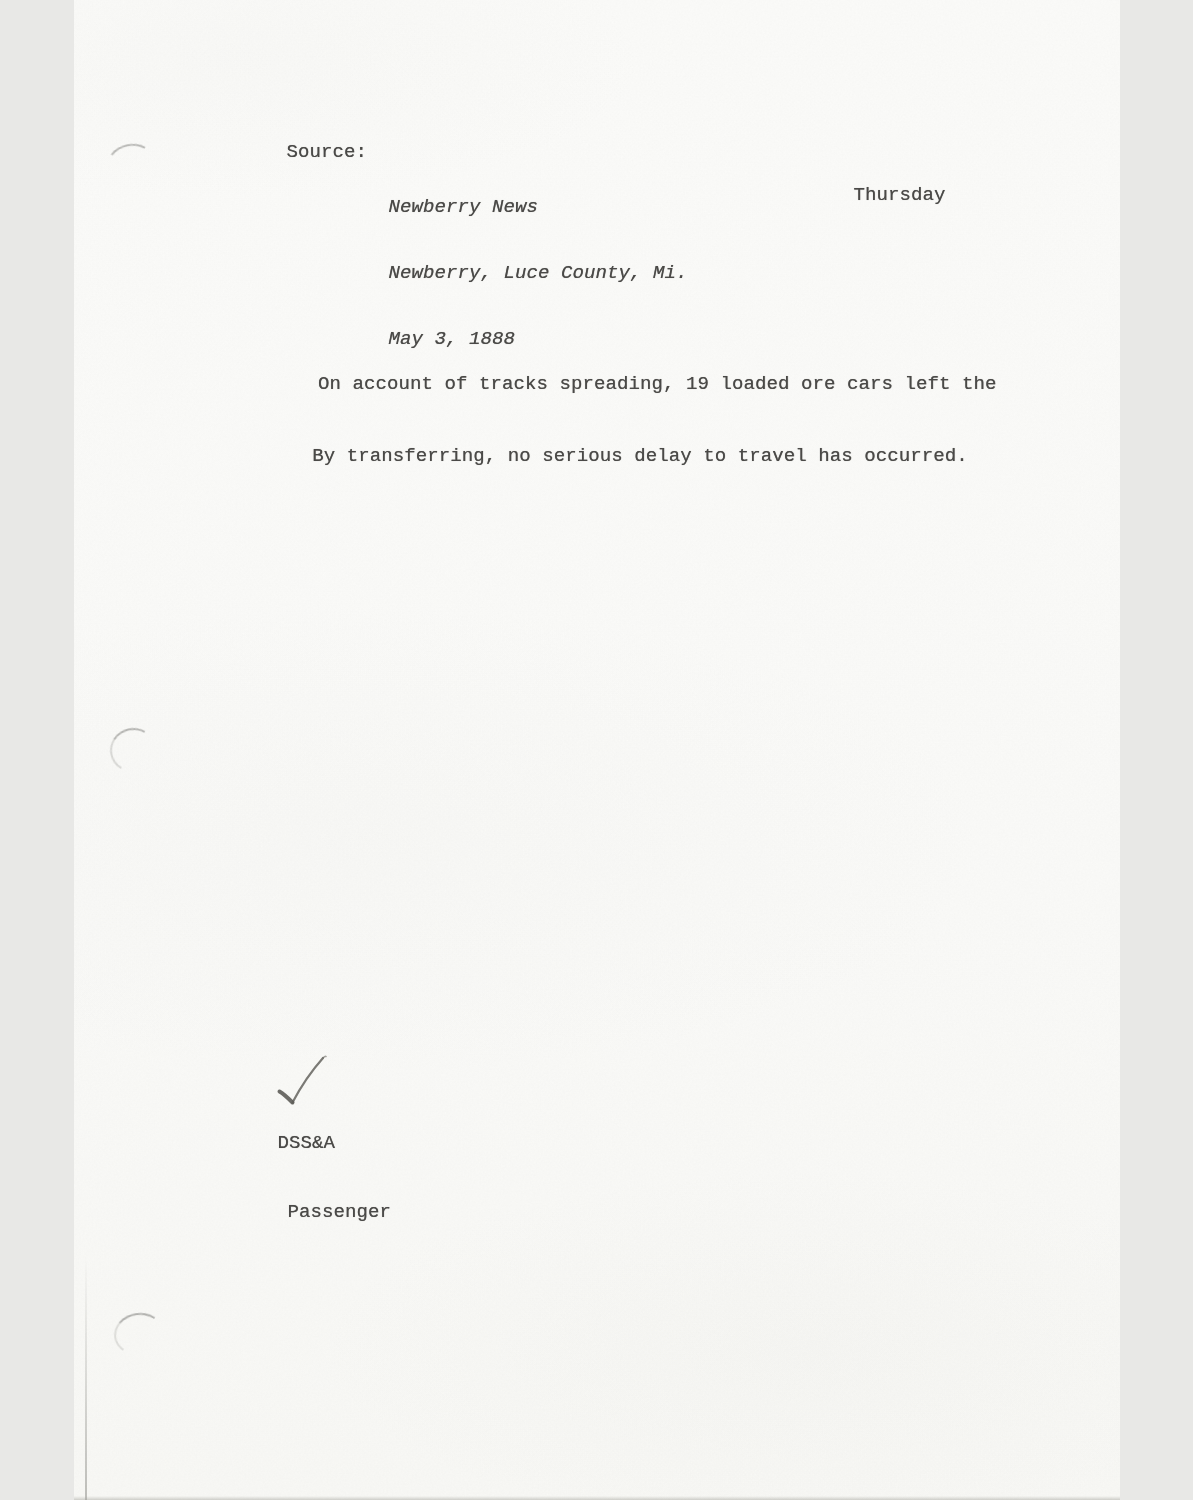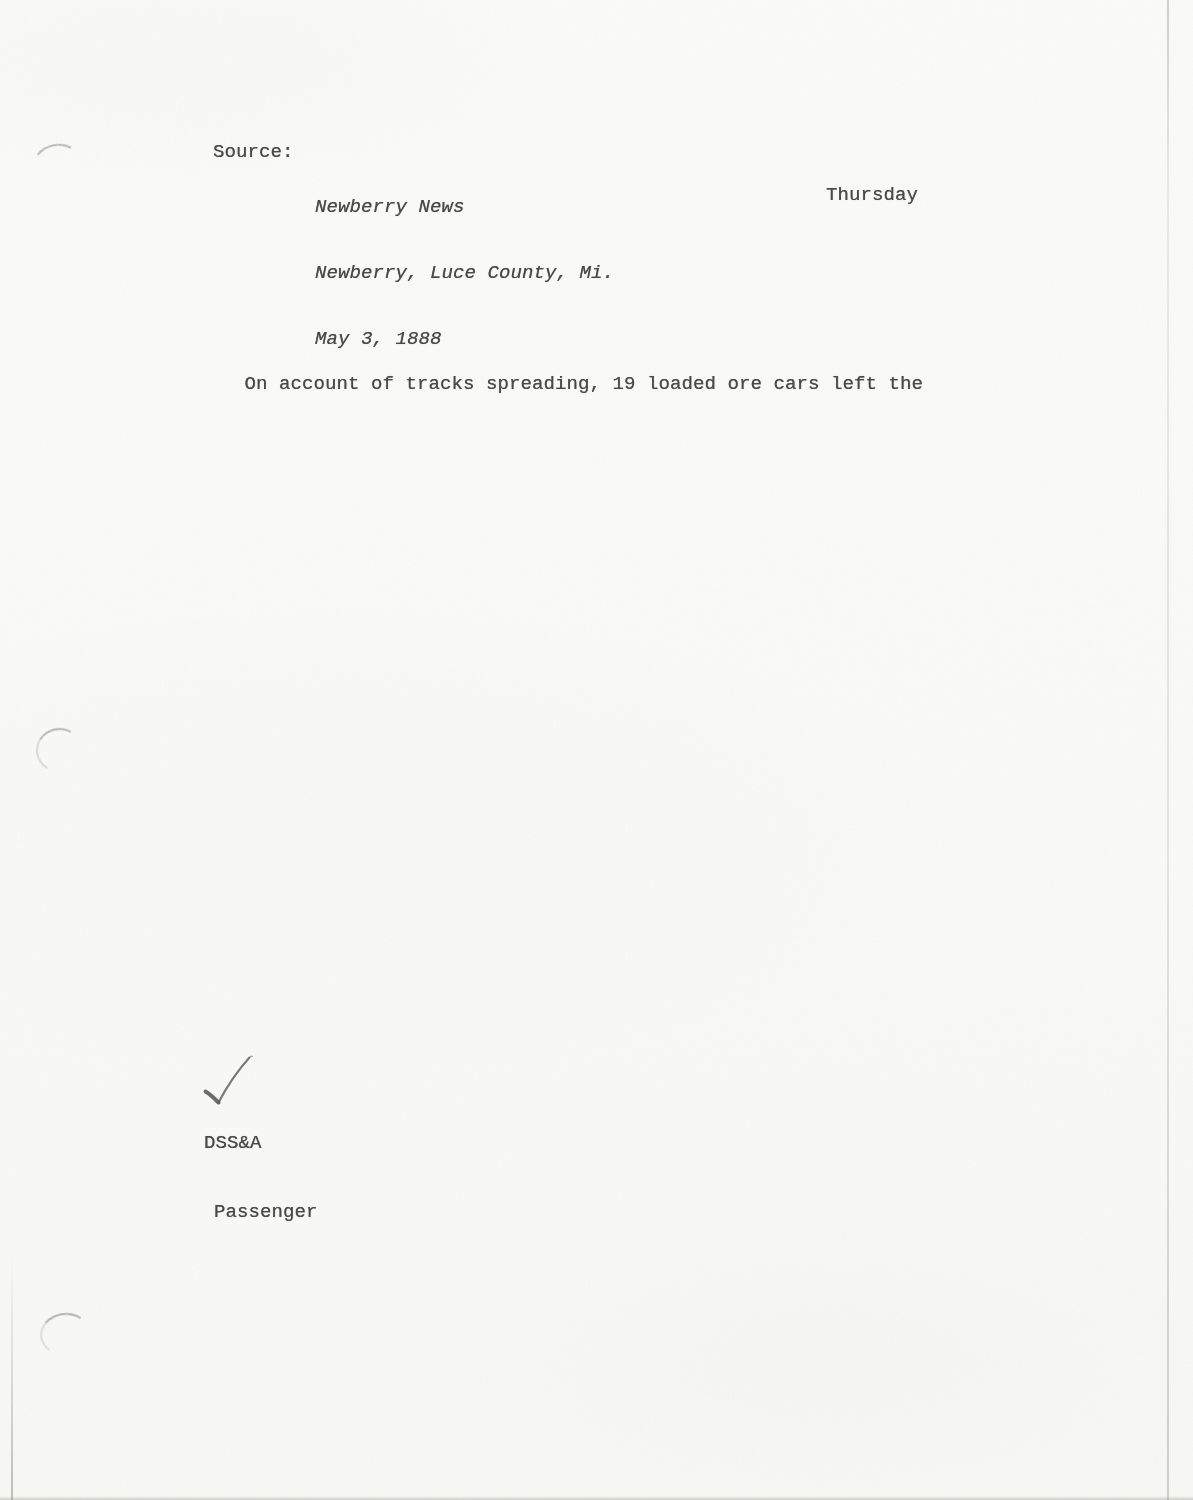--- a/index.html
+++ b/index.html
@@ -3,21 +3,21 @@
 <meta charset="utf-8">
 <style>
   html, body {
     margin: 0;
     padding: 0;
     background: #e8e8e6;
     font-family: "Liberation Mono", "DejaVu Sans Mono", monospace;
   }
   .page {
     position: relative;
-    width: 1193px;
+    width: 1046px;
     height: 1500px;
     margin: 0 auto;
     overflow: hidden;
     background:
       radial-gradient(ellipse 900px 340px at 28% 56%, rgba(205,205,198,0.05), transparent 70%),
       radial-gradient(ellipse 700px 260px at 70% 90%, rgba(200,200,193,0.06), transparent 70%),
       radial-gradient(ellipse 600px 200px at 15% 4%, rgba(205,205,200,0.05), transparent 70%),
       linear-gradient(to bottom, #fbfbf9 0%, #fafaf8 60%, #f8f8f5 100%);
   }
   .grain {
@@ -105,24 +105,25 @@
   <div class="bottom-shade"></div>
 
   <div class="t lh22" style="left:213px; top:141px;">Source:</div>
 
   <div class="t lh22" style="left:315px; top:152px;font-style:italic;">
     <div>Newberry News</div>
     <div>Newberry, Luce County, Mi.</div>
     <div>May 3, 1888</div>
   </div>
 
-  <div class="t lh22" style="left:826px; top:184px;">Thursday</div>
+  <div class="t lh22" style="left:780px; top:184px;">Thursday</div>
 
   <div class="t lh24" style="left:210px; top:324px;text-align:center;">
     <div>   On account of tracks spreading, 19 loaded ore cars left the</div>
+    <div>By transferring, no serious delay to travel has occurred.</div>
   </div>
 
   <div class="t lh23" style="left:204px; top:1086px;">
     <div>DSS&amp;A</div>
     <div style="margin-left:10px;">Passenger</div>
   </div>
 
   <svg class="checkmark-svg" width="1193" height="1500" viewBox="0 0 1193 1500" xmlns="http://www.w3.org/2000/svg">
     <path d="M 205.5 1091.5 C 209 1093.5 214 1098 218.5 1102.5" fill="none" stroke="#55544f" stroke-width="4" stroke-linecap="round" opacity="0.85"></path>
     <path d="M 218.5 1102.5 C 224 1092 233 1076 249 1058" fill="none" stroke="#5b5a55" stroke-width="2.2" stroke-linecap="round" opacity="0.8"></path>

